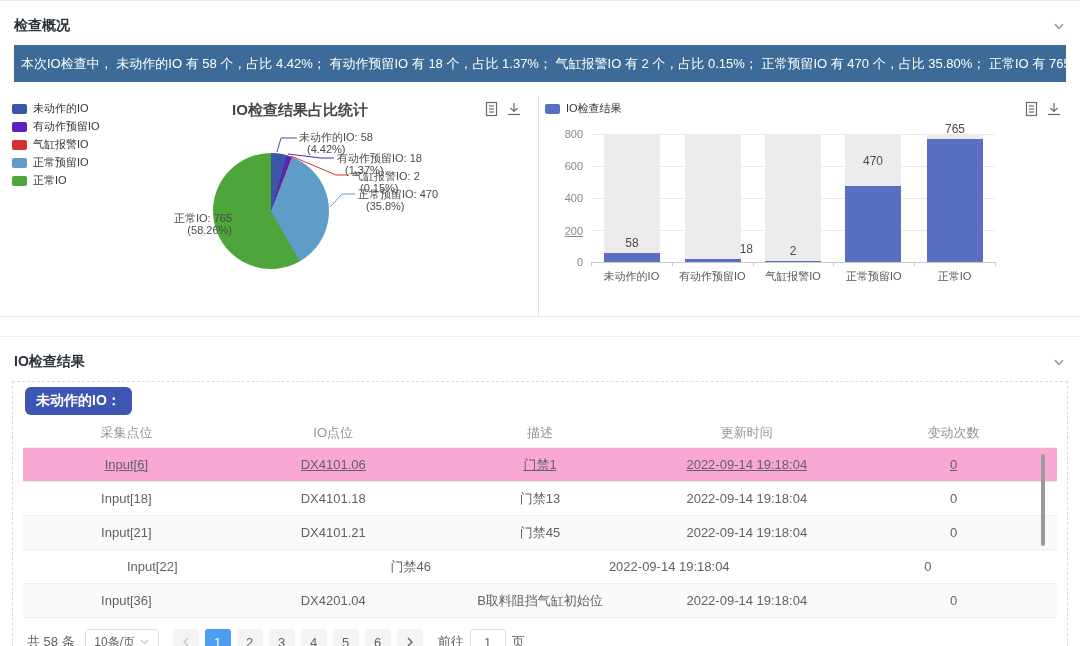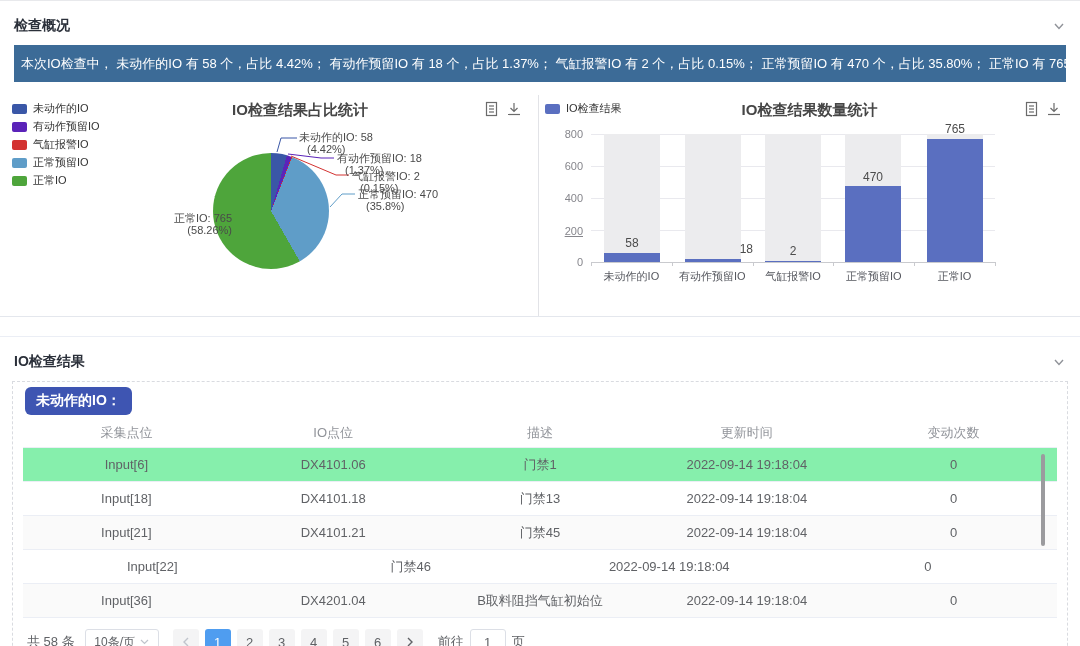--- a/index.html
+++ b/index.html
@@ -60,21 +60,21 @@
   .dashed-box { margin:2px 12px 0 12px; border:1px dashed #d9dbe0; padding:5px 10px 6px 10px; }
   .badge { display:inline-block; background:#3e55b2; color:#fff; font-size:14px;
            font-weight:bold; padding:5px 11px; border-radius:6px; margin:0 0 3px 2px; }
   .table-wrap { position:relative; }
   .thead { display:flex; height:30px; align-items:center; border-bottom:1px solid #ebeef5;
            font-size:13px; color:#909399; }
   .thead .c, .trow .c { flex:1; text-align:center; }
   .trow { display:flex; height:34px; align-items:center; border-bottom:1px solid #ebeef5;
           font-size:13px; color:#606266; }
   .trow:nth-of-type(even) { background:#fafafa; }
-  .trow.hovered { background:#86efac; }
+  .trow.hovered { background:#f9a8d4;text-decoration:underline; }
   .vscroll { position:absolute; right:12px; top:36px; width:4px; height:92px;
              background:#9b9b9e; border-radius:2px; cursor:pointer; }
 
   .pager { display:flex; align-items:center; padding:11px 0 14px 4px;
            font-size:13px; color:#606266; }
   .pg-total { margin-right:10px; }
   .pg-select { width:74px; height:26px; border:1px solid #dcdfe6; border-radius:3px;
                display:flex; align-items:center; justify-content:center; gap:5px;
                font-size:12px; color:#606266; cursor:pointer; background:#fff; }
   .pg-btn { min-width:26px; height:26px; margin:0 3px; border-radius:3px; background:#f4f4f5;
@@ -158,21 +158,20 @@
         <span>有动作预留IO: 18</span><span class="l2">(1.37%)</span></div>
       <div class="pie-label" style="left:352px; top:75px;">
         <span>气缸报警IO: 2</span><span class="l2">(0.15%)</span></div>
       <div class="pie-label" style="left:358px; top:93px;">
         <span>正常预留IO: 470</span><span class="l2">(35.8%)</span></div>
       <div class="pie-label right" style="right:306px; top:117px;">
         <span>正常IO: 765</span><span class="l2">(58.26%)</span></div>
     </div>
 
     <div class="panel panel-right">
-      <div class="chart-title title-right">IO检查结果数量统计</div>
 
       <div class="legend legend-right">
         <div class="lg-item">
           <span class="lg-swatch" id="bar-swatch" style="background: rgb(90, 111, 192);"></span>
           <span class="lg-label">IO检查结果</span>
         </div>
       </div>
 
       <div class="toolbox tb-right">
         <svg class="tb-icon" width="15" height="16" viewBox="0 0 15 16">
@@ -210,21 +209,21 @@
           <div class="bar-val" style="bottom: 5.9025px; text-align: right;">18</div>
           </div>
         <div class="band" style="left:174px;">
           <div class="shadow"></div>
             <div class="bar" style="height: 1px; background: rgb(90, 111, 192);"></div>
           <div class="bar-val" style="bottom: 4px;">2</div>
           </div>
         <div class="band" style="left:254px;">
           <div class="shadow"></div>
             <div class="bar" style="height: 75.7875px; background: rgb(90, 111, 192);"></div>
-          <div class="bar-val" style="bottom: 78px;">470</div>
+          <div class="bar-val" style="bottom: 94px;">470</div>
           </div>
         <div class="band" style="left:336px;">
           <div class="shadow"></div>
             <div class="bar" style="height: 123.356px; background: rgb(90, 111, 192);"></div>
           <div class="bar-val" style="bottom: 126.356px;">765</div>
           </div>
 
         <div class="tick" style="left:0;"></div>
           <div class="tick" style="left:20%;"></div>
         <div class="tick" style="left:40%;"></div>

